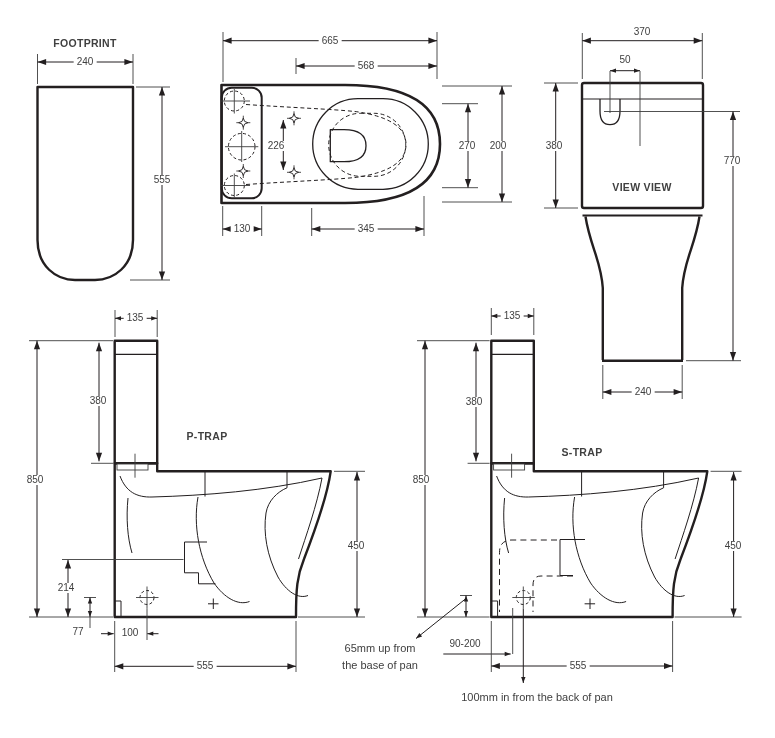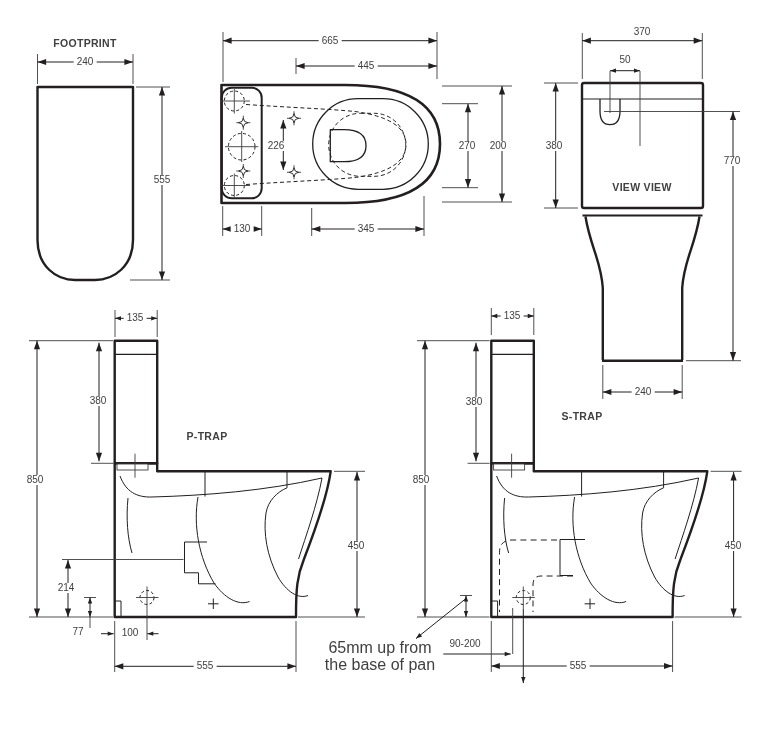--- a/index.html
+++ b/index.html
@@ -11,21 +11,21 @@
   .w13{stroke-width:1.3;} .w12{stroke-width:1.2;} .w1{stroke-width:1;}
   .ext{fill:none;stroke:#3d3d3d;stroke-width:0.9;}
   .dml{fill:none;stroke:#231f20;stroke-width:1;}
   .dsh{stroke-dasharray:4 2.8;}
   .dshc{stroke-dasharray:3 2.3;}
   .dsh2{stroke-dasharray:6 4.2;}
   .fillw{fill:#ffffff;}
   .lbl{position:absolute;transform:translate(-50%,-50%);white-space:nowrap;line-height:1;}
   .dim{font-size:10px;background:#fff;padding:0 3px;}
   .viewlabel{font-size:10.5px;font-weight:bold;letter-spacing:0.3px;background:#fff;padding:0 2px;}
-  .note{font-size:16px;background:transparent;}
+  .note{font-size:11px;background:transparent;}
 </style>
 </head>
 <body>
 
 <div class="stage">
 
 <svg width="775" height="738" viewBox="0 0 775 738">
   <defs>
     <pattern id="hatch" width="10" height="10" patternUnits="userSpaceOnUse">
       <path d="M-2.5,2.5 L2.5,-2.5 M0,10 L10,0 M7.5,12.5 L12.5,7.5" stroke="#8d8d8d" stroke-width="1.1" fill="none"></path>
@@ -196,21 +196,21 @@
     <line class="dml" x1="491.3" y1="666" x2="672.6" y2="666" marker-start="url(#arr)" marker-end="url(#arr)"></line>
     <line class="dml" x1="523.3" y1="608.5" x2="523.3" y2="683" marker-end="url(#arrs)"></line>
   </g>
 </svg>
 
 <div class="lbl viewlabel" style="left:85px;top:43px">FOOTPRINT</div>
 <div class="lbl dim" style="left:85px;top:62px">240</div>
 <div class="lbl dim" style="left:162px;top:180px">555</div>
 
 <div class="lbl dim" style="left:330px;top:41px">665</div>
-<div class="lbl dim" style="left:366px;top:66px">445</div>
+<div class="lbl dim" style="left:366px;top:66px">568</div>
 <div class="lbl dim" style="left:276px;top:146px">226</div>
 <div class="lbl dim" style="left:467px;top:146px">270</div>
 <div class="lbl dim" style="left:498px;top:146px">200</div>
 <div class="lbl dim" style="left:242px;top:229px">130</div>
 <div class="lbl dim" style="left:366px;top:229px">345</div>
 
 <div class="lbl dim" style="left:642px;top:32px">370</div>
 <div class="lbl dim" style="left:625px;top:60px">50</div>
 <div class="lbl dim" style="left:554px;top:146px">380</div>
 <div class="lbl dim" style="left:732px;top:161px">770</div>
@@ -223,20 +223,21 @@
 <div class="lbl viewlabel" style="left:207px;top:436px">P-TRAP</div>
 <div class="lbl dim" style="left:356px;top:546px">450</div>
 <div class="lbl dim" style="left:66px;top:588px">214</div>
 <div class="lbl dim" style="left:78px;top:632px">77</div>
 <div class="lbl dim" style="left:130px;top:633px">100</div>
 <div class="lbl dim" style="left:205px;top:666px">555</div>
 
 <div class="lbl dim" style="left:512px;top:316px">135</div>
 <div class="lbl dim" style="left:474px;top:402px">380</div>
 <div class="lbl dim" style="left:421px;top:480px">850</div>
-<div class="lbl viewlabel" style="left:582px;top:416px">S-TRAP</div>
+<div class="lbl viewlabel" style="left:582px;top:452px">S-TRAP</div>
 <div class="lbl dim" style="left:733px;top:546px">450</div>
 <div class="lbl dim" style="left:465px;top:644px">90-200</div>
 <div class="lbl dim" style="left:578px;top:666px">555</div>
 <div class="lbl note" style="left:380px;top:648px">65mm up from</div>
 <div class="lbl note" style="left:380px;top:665px">the base of pan</div>
+<div class="lbl note" style="left:537px;top:697px">100mm in from the back of pan</div>
 
 </div>
 
 </body></html>

